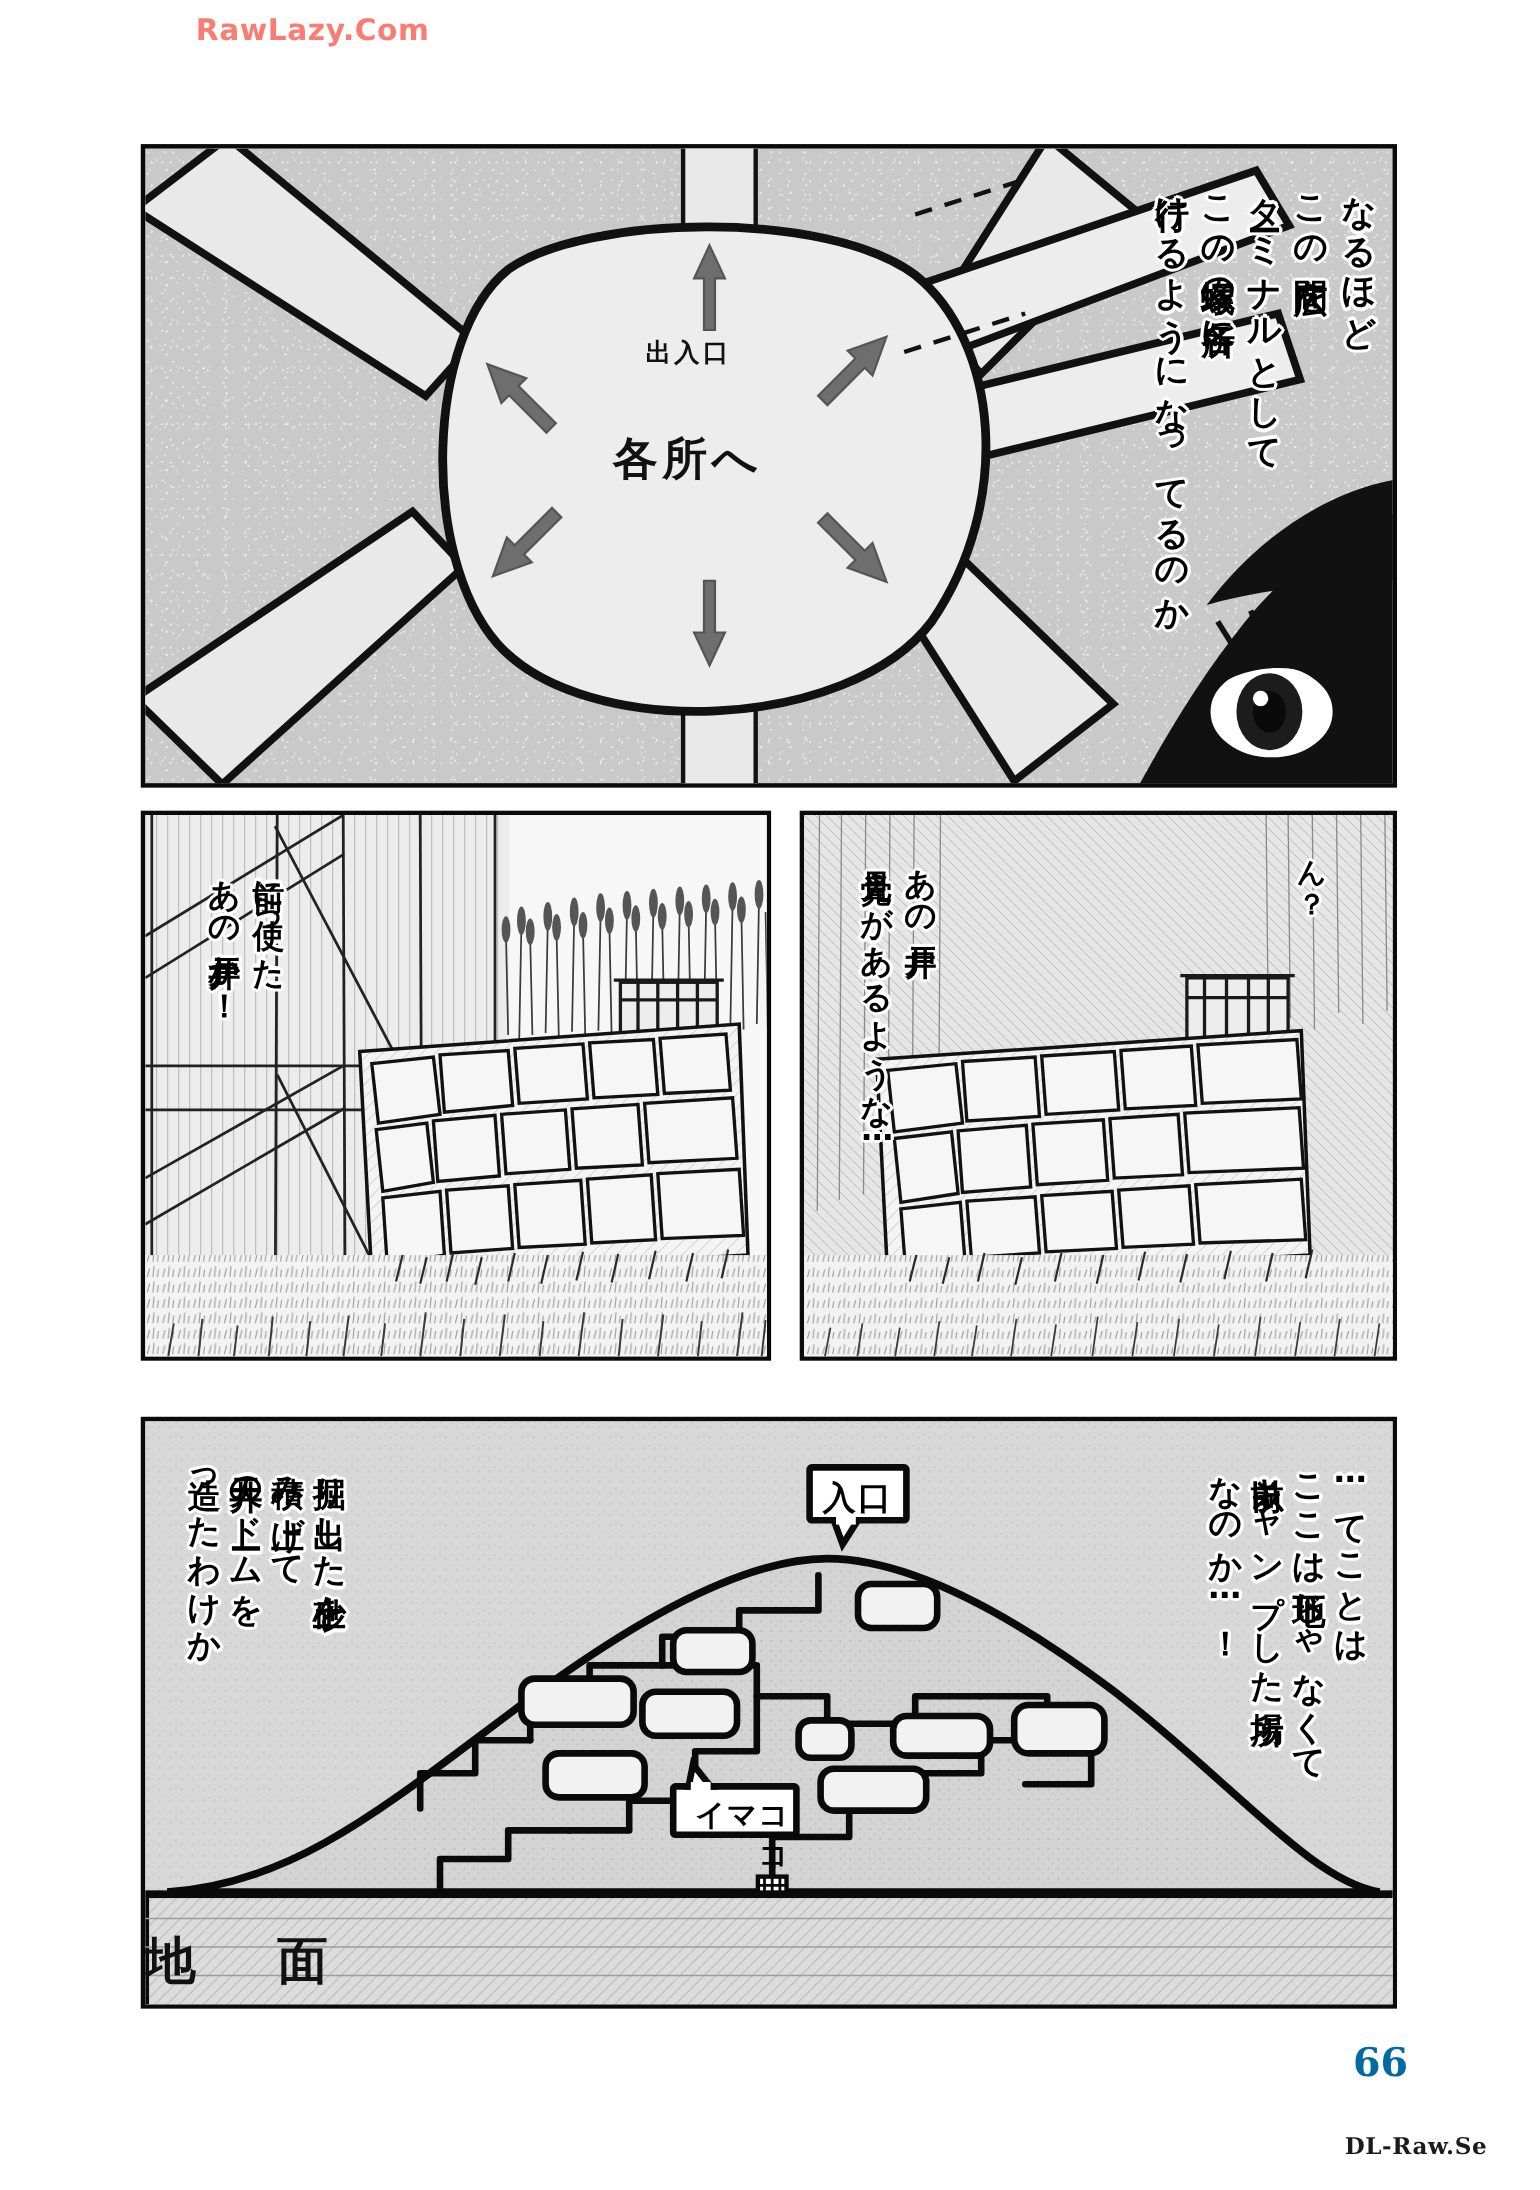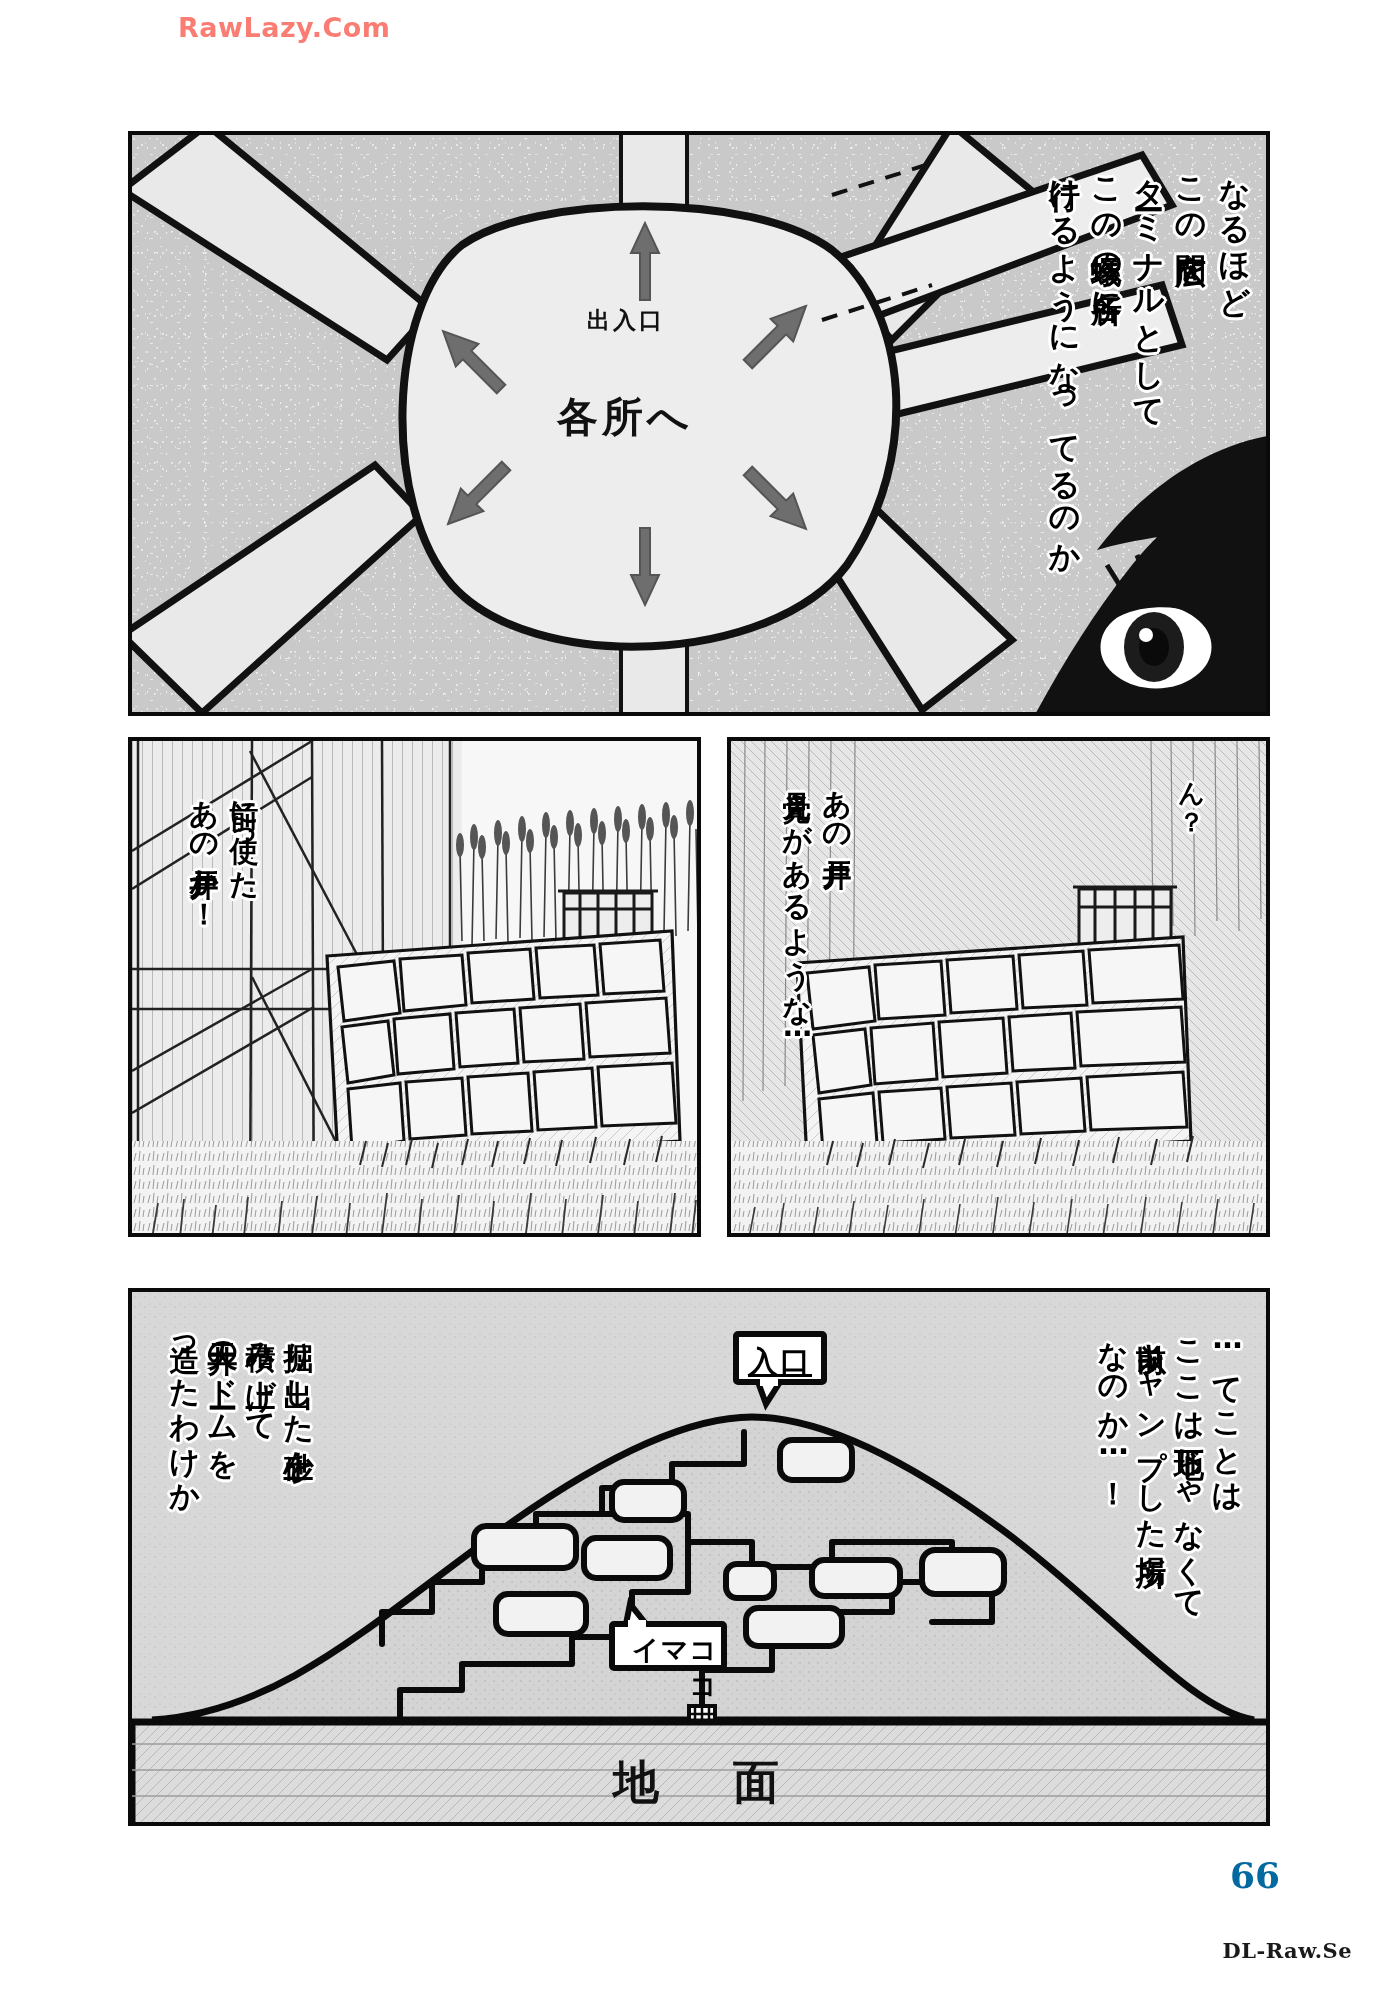--- a/index.html
+++ b/index.html
@@ -424,25 +424,25 @@
       </g>
 
       <rect x="0" y="430" width="1142" height="108" fill="url(#groundpat)" stroke="#0a0a0a" stroke-width="7"></rect>
       <g stroke="#9d9d9d" stroke-width="1.4" fill="none">
         <line x1="0" y1="452" x2="1142" y2="452"></line>
         <line x1="0" y1="478" x2="1142" y2="478"></line>
         <line x1="0" y1="504" x2="1142" y2="504"></line>
       </g>
     </svg>
 
-    <div style="position:absolute;left:612px;top:50px;width:72px;text-align:center;font-size:30px;font-weight:700;color:#000;letter-spacing:2px;font-family:'DejaVu Sans','Liberation Sans',sans-serif;text-decoration:underline;">入口</div>
+    <div style="position:absolute;left:612px;top:50px;width:72px;text-align:center;font-size:30px;font-weight:700;color:#000;letter-spacing:2px;font-family:'DejaVu Sans','Liberation Sans',sans-serif;">入口</div>
 
     <div style="position:absolute;left:486px;top:340px;width:100px;text-align:right;font-size:27px;font-weight:700;color:#000;letter-spacing:1px;font-family:'DejaVu Sans','Liberation Sans',sans-serif;">イマココ</div>
 
-    <div style="position:absolute;left:0;top:460px;width:1142px;text-align:center;font-size:46px;font-weight:700;color:#111;letter-spacing:14px;font-family:'DejaVu Sans','Liberation Sans',sans-serif;">地　面</div>
+    <div style="position:absolute;left:0;top:460px;width:1142px;text-align:left;font-size:46px;font-weight:700;color:#111;letter-spacing:14px;font-family:'DejaVu Sans','Liberation Sans',sans-serif;">地　面</div>
 
     <div class="vtext" style="left:150px;top:28px;font-size:30px;">掘り出した土砂を</div>
     <div class="vtext" style="left:112px;top:28px;font-size:30px;">積み上げて</div>
     <div class="vtext" style="left:74px;top:28px;font-size:30px;">天井のドームを</div>
     <div class="vtext" style="left:36px;top:28px;font-size:30px;">造ったわけか</div>
 
     <div class="vtext" style="right:22px;top:28px;font-size:30px;">…てことは</div>
     <div class="vtext" style="right:60px;top:28px;font-size:30px;">ここは地下じゃなくて</div>
     <div class="vtext" style="right:98px;top:28px;font-size:30px;">以前キャンプした場所</div>
     <div class="vtext" style="right:136px;top:28px;font-size:30px;">なのか…！</div>

